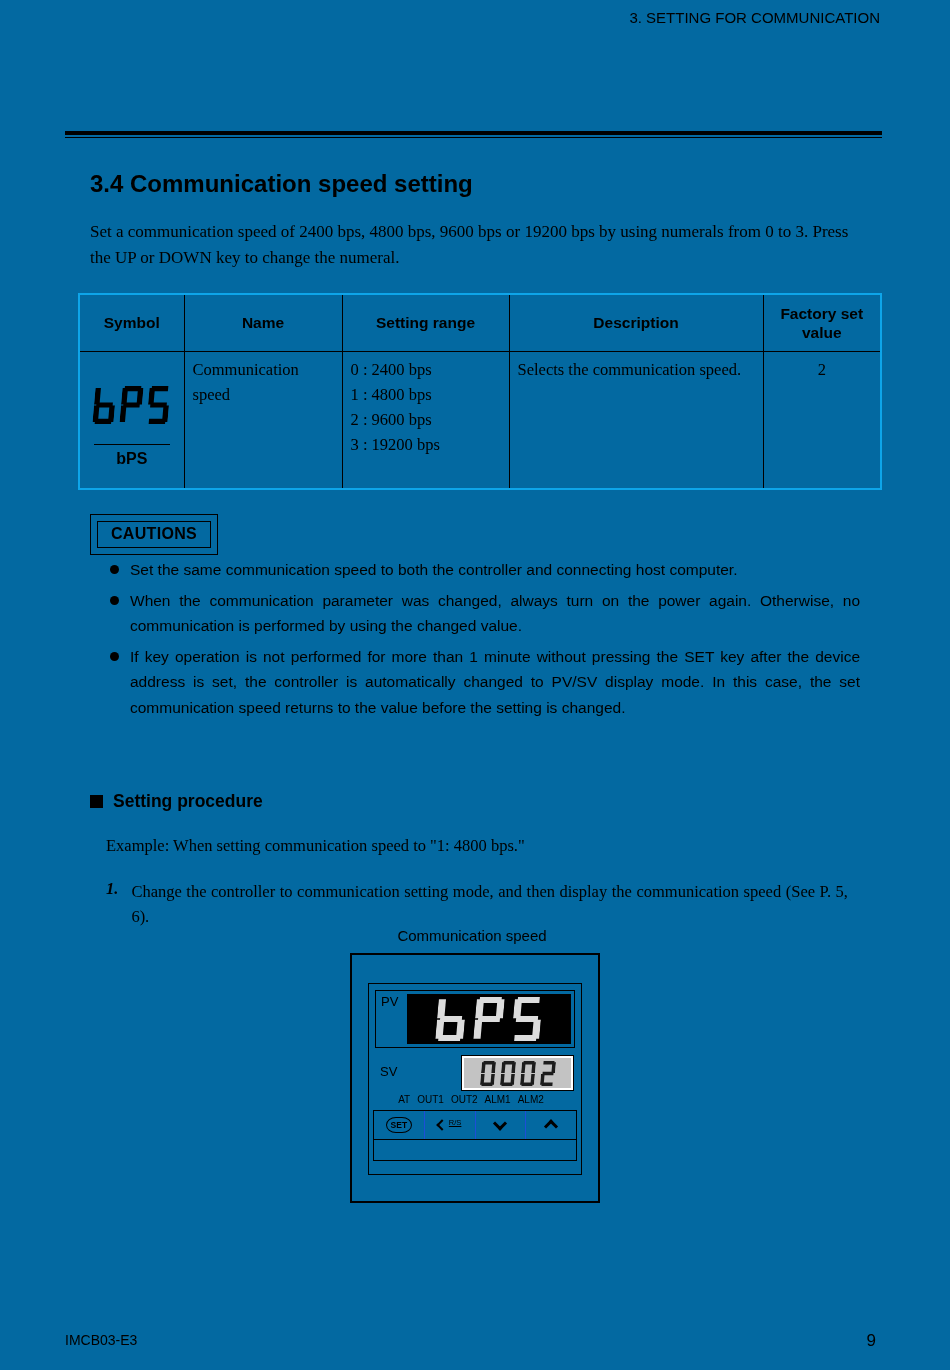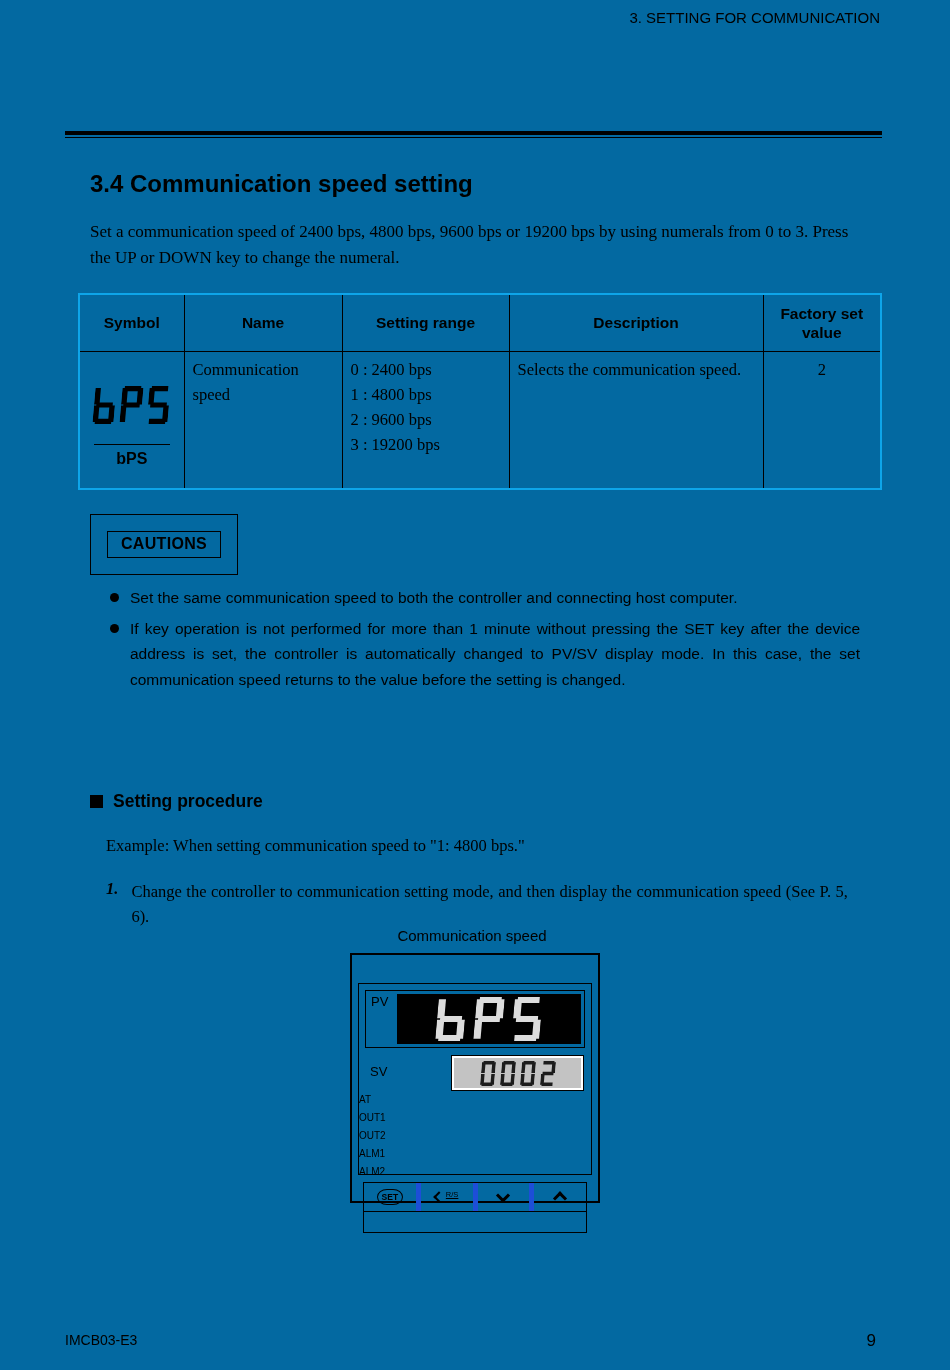--- a/index.html
+++ b/index.html
@@ -52,67 +52,67 @@
     font:bold 16px "Liberation Sans", sans-serif;
   }
   td.center-cell { text-align:center; }
 
   
   .seg svg { display:block; transform:skewX(-5deg); }
   .seg rect { fill:currentColor; }
 
   
   .cautions { position:absolute; top:514px; left:90px; right:90px; }
-  .cautions-box-outer { display:inline-block; border:1.5px solid #000; padding:16px; }
+  .cautions-box-outer { display:inline-block; border:1.5px solid #000; padding:6px; }
   .cautions-box-inner {
     border:1px solid #000; padding:3px 13px 4px;
     font:bold 16px "Liberation Sans", sans-serif; letter-spacing:.3px;
   }
-  .caution-list { margin-top:10px; padding-left:20px; }
+  .caution-list { margin-top:2px; padding-left:20px; }
   .caution-item { display:flex; gap:11px; margin-bottom:5px; }
   .bullet-dot { flex:none; width:9px; height:9px; border-radius:50%; background:#000; margin-top:8px; }
   .caution-text { font:15.5px/25.5px "Liberation Sans", sans-serif; text-align:justify; }
 
   
   .procedure { position:absolute; top:791px; left:90px; right:90px; }
   .proc-heading { display:flex; align-items:center; gap:10px; font:bold 17.5px "Liberation Sans", sans-serif; }
   .square { width:13px; height:13px; background:#000; }
   .example { margin:24px 0 0 16px; font:16.5px "Liberation Serif", serif; }
   .step { display:flex; margin:23px 0 0 16px; width:742px; }
   .step-num { font:italic bold 16.5px "Liberation Serif", serif; margin-right:13px; }
   .step-text { font:16.5px/25px "Liberation Serif", serif; text-align:justify; }
 
   
   .figure { position:absolute; top:927px; left:0; width:100%; display:flex; flex-direction:column; align-items:center; }
   .figure-caption { font:15px "Liberation Sans", sans-serif; margin-bottom:9px; margin-left:-6px; }
   .device-outer { width:250px; height:250px; border:2px solid #000; }
-  .device-panel { margin:28px auto 16px; width:234px; height:192px; border:1px solid #000; padding:6px 0 0; }
+  .device-panel { margin:28px auto 16px; width:214px; height:192px; border:1px solid #000; padding:6px 0 0; }
   .pv-row { position:relative; height:58px; margin:0 6px 7px; border:1px solid #000; }
   .pv-label, .sv-label { font:13px "Liberation Sans", sans-serif; }
   .pv-label { position:absolute; top:3px; left:5px; }
   .pv-display {
     position:absolute; top:3px; right:3px; bottom:3px; left:31px;
     background:#000; color:#dcdcdc;
     display:flex; align-items:center; justify-content:center; gap:10px;
   }
   .pv-display svg { width:28px; height:44px; }
   .sv-row { position:relative; height:36px; margin:0 6px 3px; }
   .sv-label { position:absolute; top:9px; left:5px; }
   .sv-box { position:absolute; left:86px; right:1px; top:0; bottom:0; border:1px solid #000; padding:2px; background:#fff; }
   .sv-display {
     width:100%; height:100%; background:#c3c3c3; color:#1c1c1c;
     display:flex; align-items:center; justify-content:center; gap:6px;
   }
   .sv-display svg { width:14px; height:25px; }
   .indicators {
     display:flex; justify-content:center; gap:7px;
-    margin:2px 8px 5px 0; font:10px "Liberation Sans", sans-serif;flex-direction:column;
+    margin:2px 8px 5px 0; font:10px "Liberation Sans", sans-serif;
   }
   .button-strip { display:flex; height:30px; margin:0 4px; border:1px solid #000; }
-  .btn { flex:1; display:flex; align-items:center; justify-content:center; border-right:5px solid #1d4ed8; }
+  .btn { flex:1; display:flex; align-items:center; justify-content:center; border-right:1px solid #1d4ed8; }
   .btn:last-child { border-right:none; }
   .set-oval { border:1.5px solid #000; border-radius:10px / 8px; padding:2px 4px; font:bold 8.5px "Liberation Sans", sans-serif; }
   .chev { display:inline-block; width:10px; height:10px; border-left:3px solid #000; border-bottom:3px solid #000; }
   .chev.down { transform:rotate(-45deg) translate(1px,-1px); }
   .chev.up { transform:rotate(135deg) translate(1px,-1px); }
   .chev.left { width:8px; height:8px; border-width:2.5px; transform:rotate(45deg); }
   .rs-text { font:7.5px "Liberation Sans", sans-serif; margin-left:3px; margin-top:-6px;text-decoration:underline; }
   .bottom-strip { height:21px; margin:0 4px; border:1px solid #000; border-top:none; }
 
   
@@ -193,20 +193,24 @@
   </table>
 
   <section class="cautions">
     <div class="cautions-box-outer">
       <div class="cautions-box-inner">CAUTIONS</div>
     </div>
     <div class="caution-list">
       <div class="caution-item">
         <span class="bullet-dot"></span>
         <p class="caution-text">Set the same communication speed to both the controller and connecting host computer.</p>
+      </div>
+      <div class="caution-item">
+        <span class="bullet-dot"></span>
+        <p class="caution-text">When the communication parameter was changed, always turn on the power again. Otherwise, no communication is performed by using the changed value.</p>
       </div>
       <div class="caution-item">
         <span class="bullet-dot"></span>
         <p class="caution-text">If key operation is not performed for more than 1 minute without pressing the SET key after the device address is set, the controller is automatically changed to PV/SV display mode. In this case, the set communication speed returns to the value before the setting is changed.</p>
       </div>
     </div>
   </section>
 
   <section class="procedure">
     <h2 class="proc-heading">

